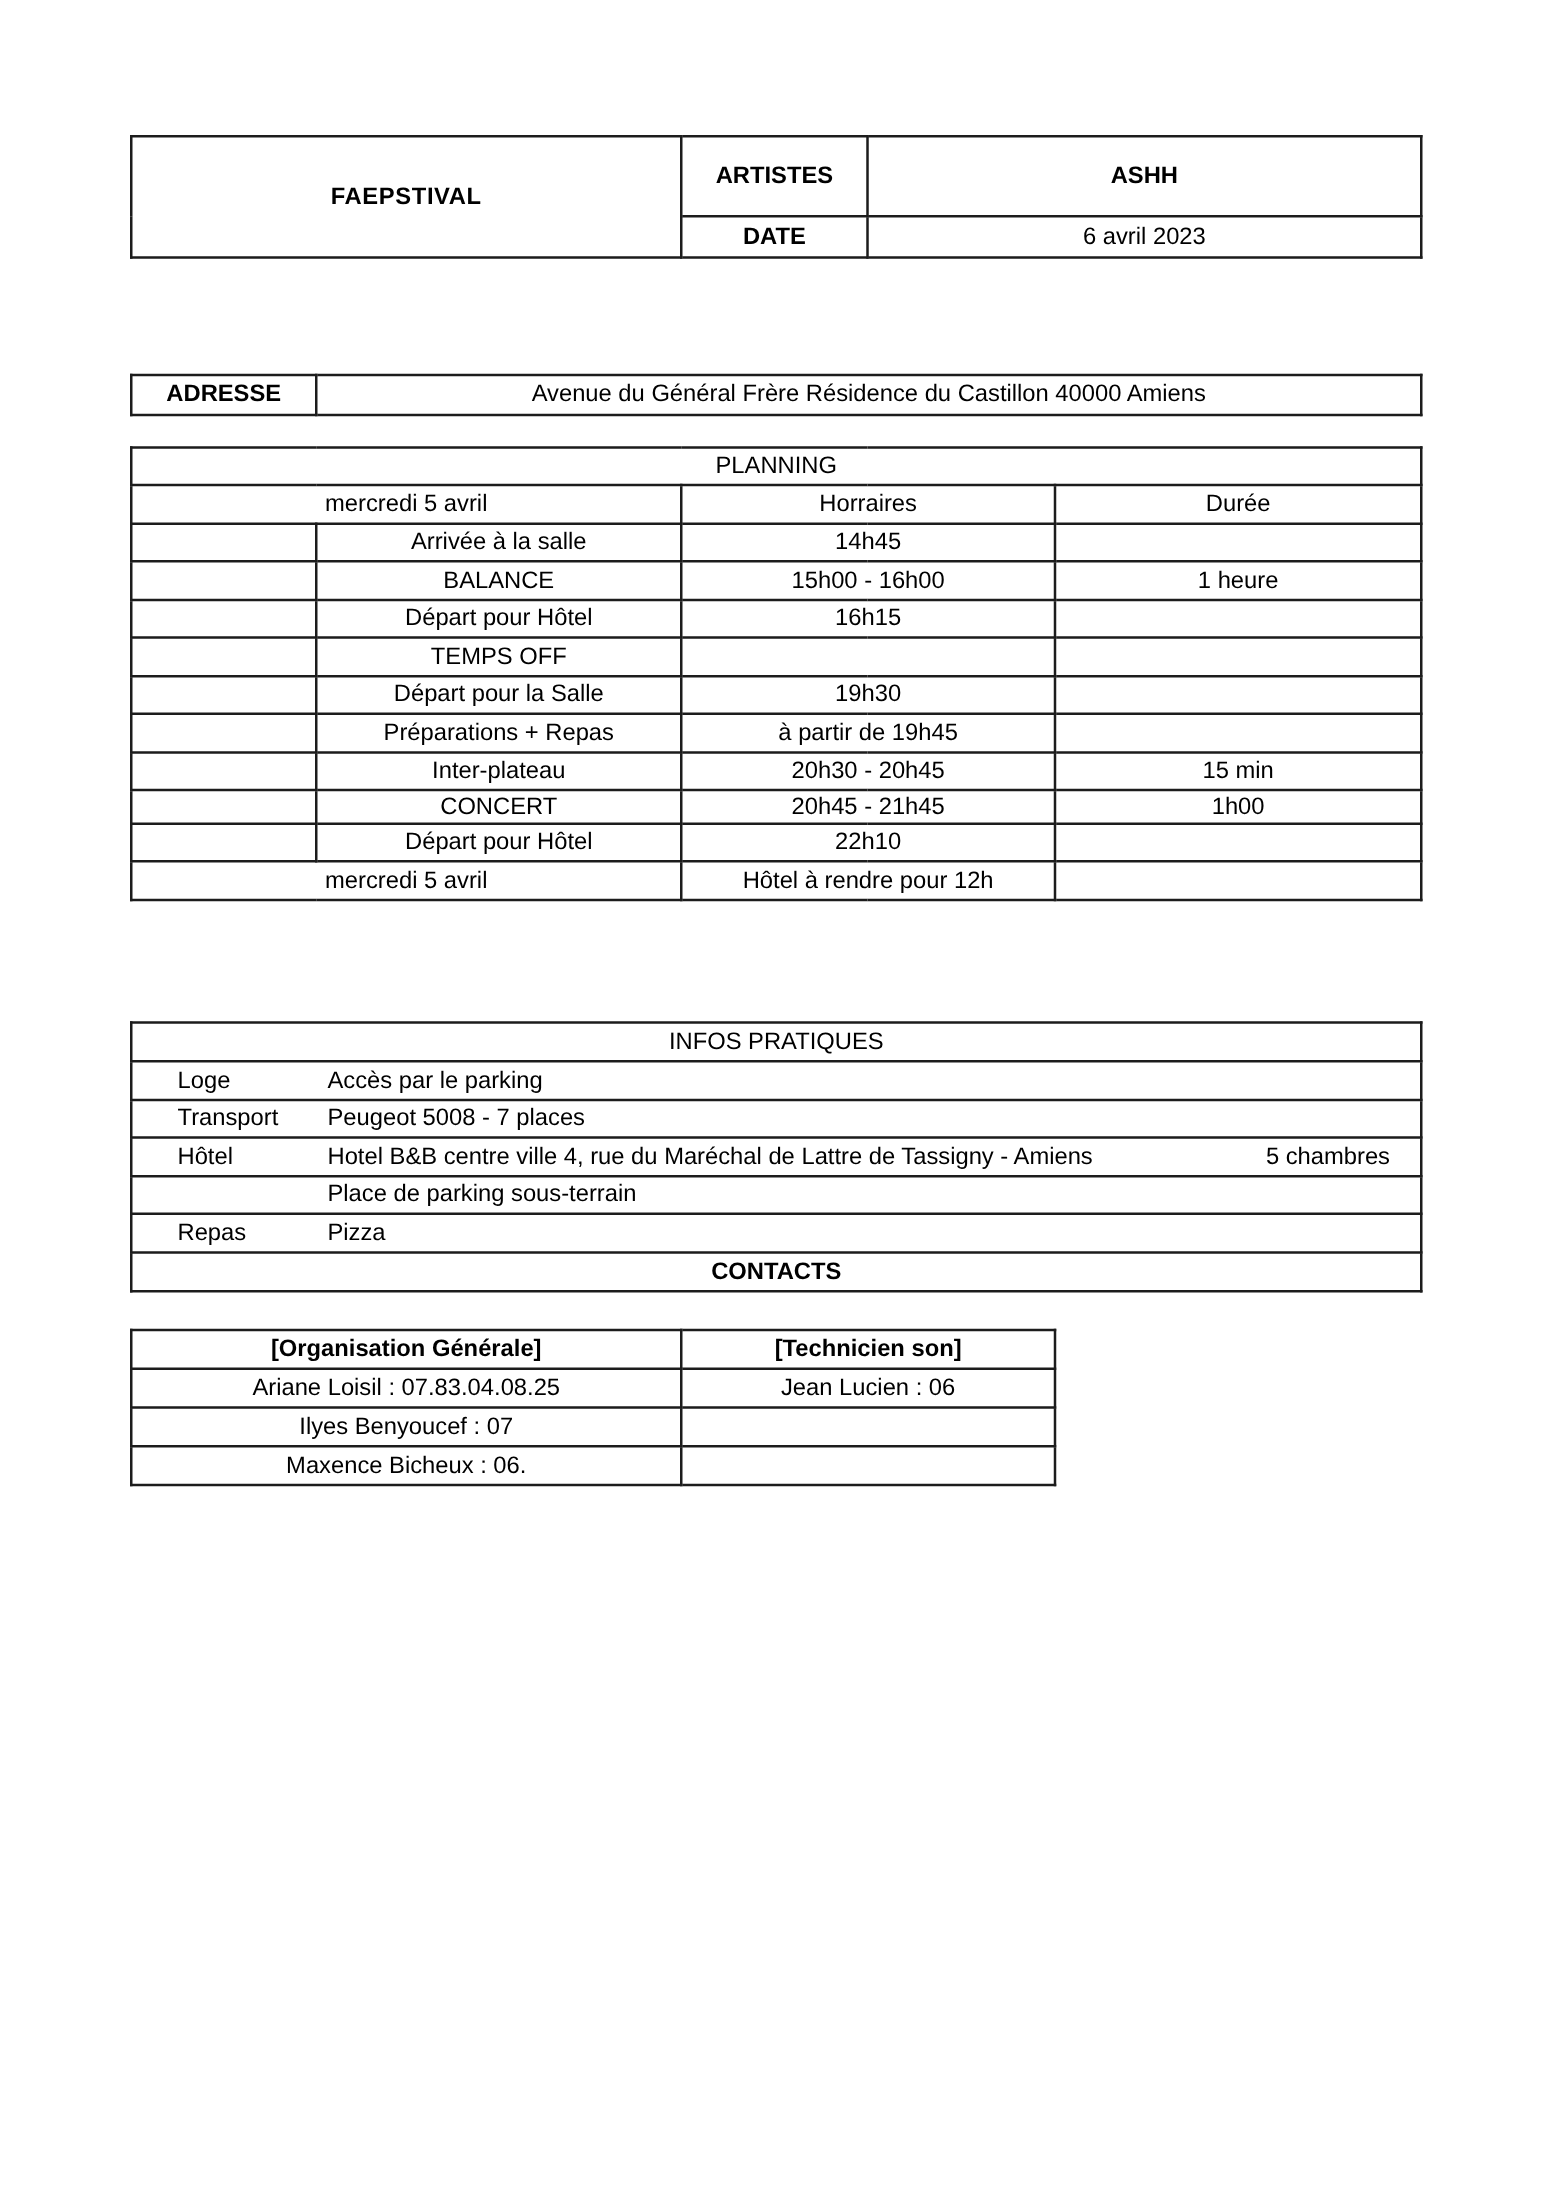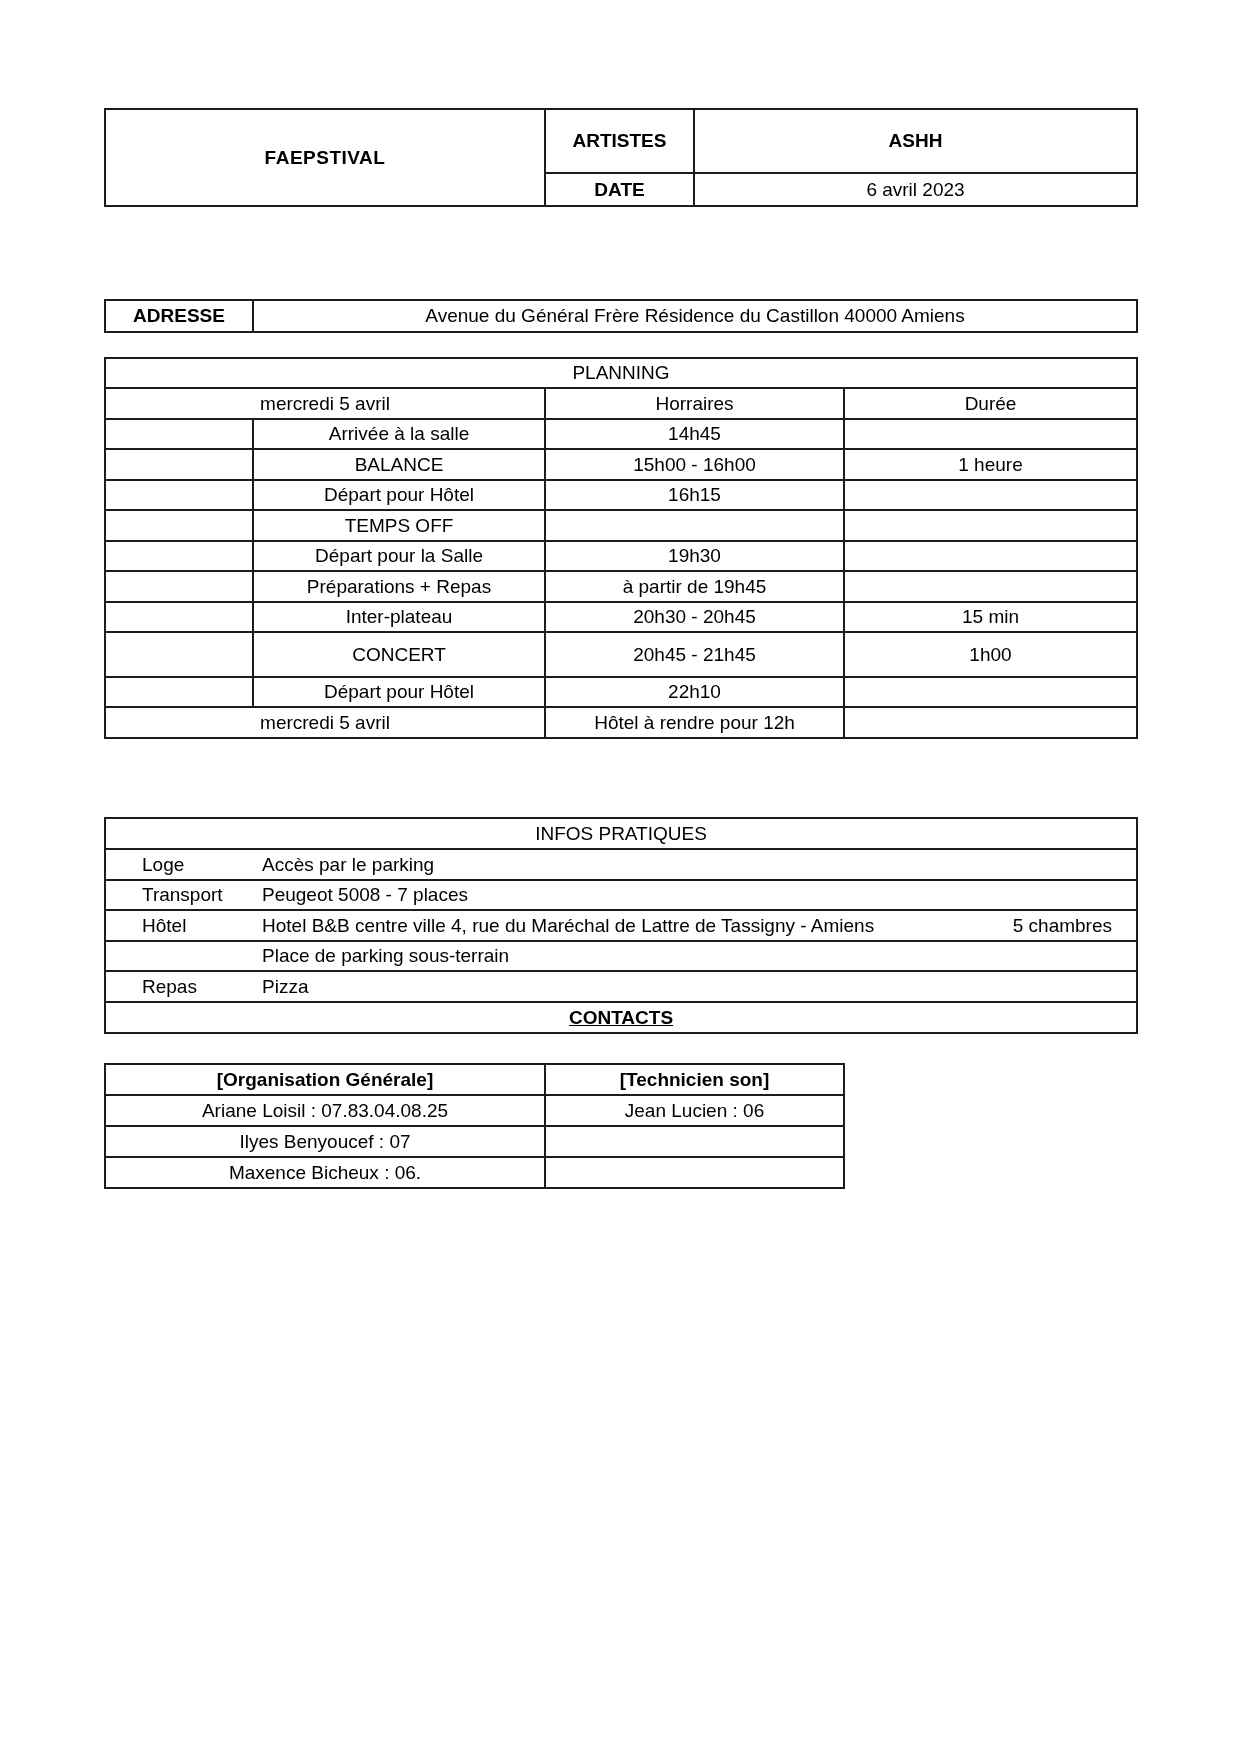--- a/index.html
+++ b/index.html
@@ -21,21 +21,21 @@
   td.mdorange{ background:#F3AC60; }
   td.ltorange{ background:#F8C997; }
   td.gray    { background:#F0F0F0; }
   td.left    { text-align:left; padding-left:6px; }
   td.left8   { text-align:left; padding-left:8px; }
   td.left16  { text-align:left; padding-left:16px; }
   td.big     { font-size:28px; font-weight:bold; letter-spacing:.5px; }
   td.artist  { font-size:24px; font-weight:bold; }
   td.bold    { font-weight:bold; }
   td.bartxt  { font-size:20px; }
-  td.contactsbar { font-size:20px; font-weight:bold;text-decoration:underline; }
+  td.contactsbar { font-size:20px; font-weight:bold; }
   .inforow { position:relative; height:100%; }
   .inforow span {
     position:absolute; top:0; bottom:0; display:flex; align-items:center;
     font-size:19px; white-space:nowrap;
   }
   .info-label { left:36px; }
   .info-value { left:156px; }
   .info-extra { right:24px; left:auto; }
 </style>
 </head>
@@ -128,21 +128,21 @@
       <td class="left">Préparations + Repas</td>
       <td colspan="2">à partir de 19h45</td>
       <td></td>
     </tr>
     <tr style="height:30px">
       <td class="nb"></td>
       <td class="left gray">Inter-plateau</td>
       <td colspan="2">20h30 - 20h45</td>
       <td>15 min</td>
     </tr>
-    <tr style="height:45px">
+    <tr style="height:27px">
       <td class="nb"></td>
       <td class="left gray">CONCERT</td>
       <td colspan="2">20h45 - 21h45</td>
       <td>1h00</td>
     </tr>
     <tr style="height:30px">
       <td class="nb"></td>
       <td class="left">Départ pour Hôtel</td>
       <td colspan="2">22h10</td>
       <td></td>

